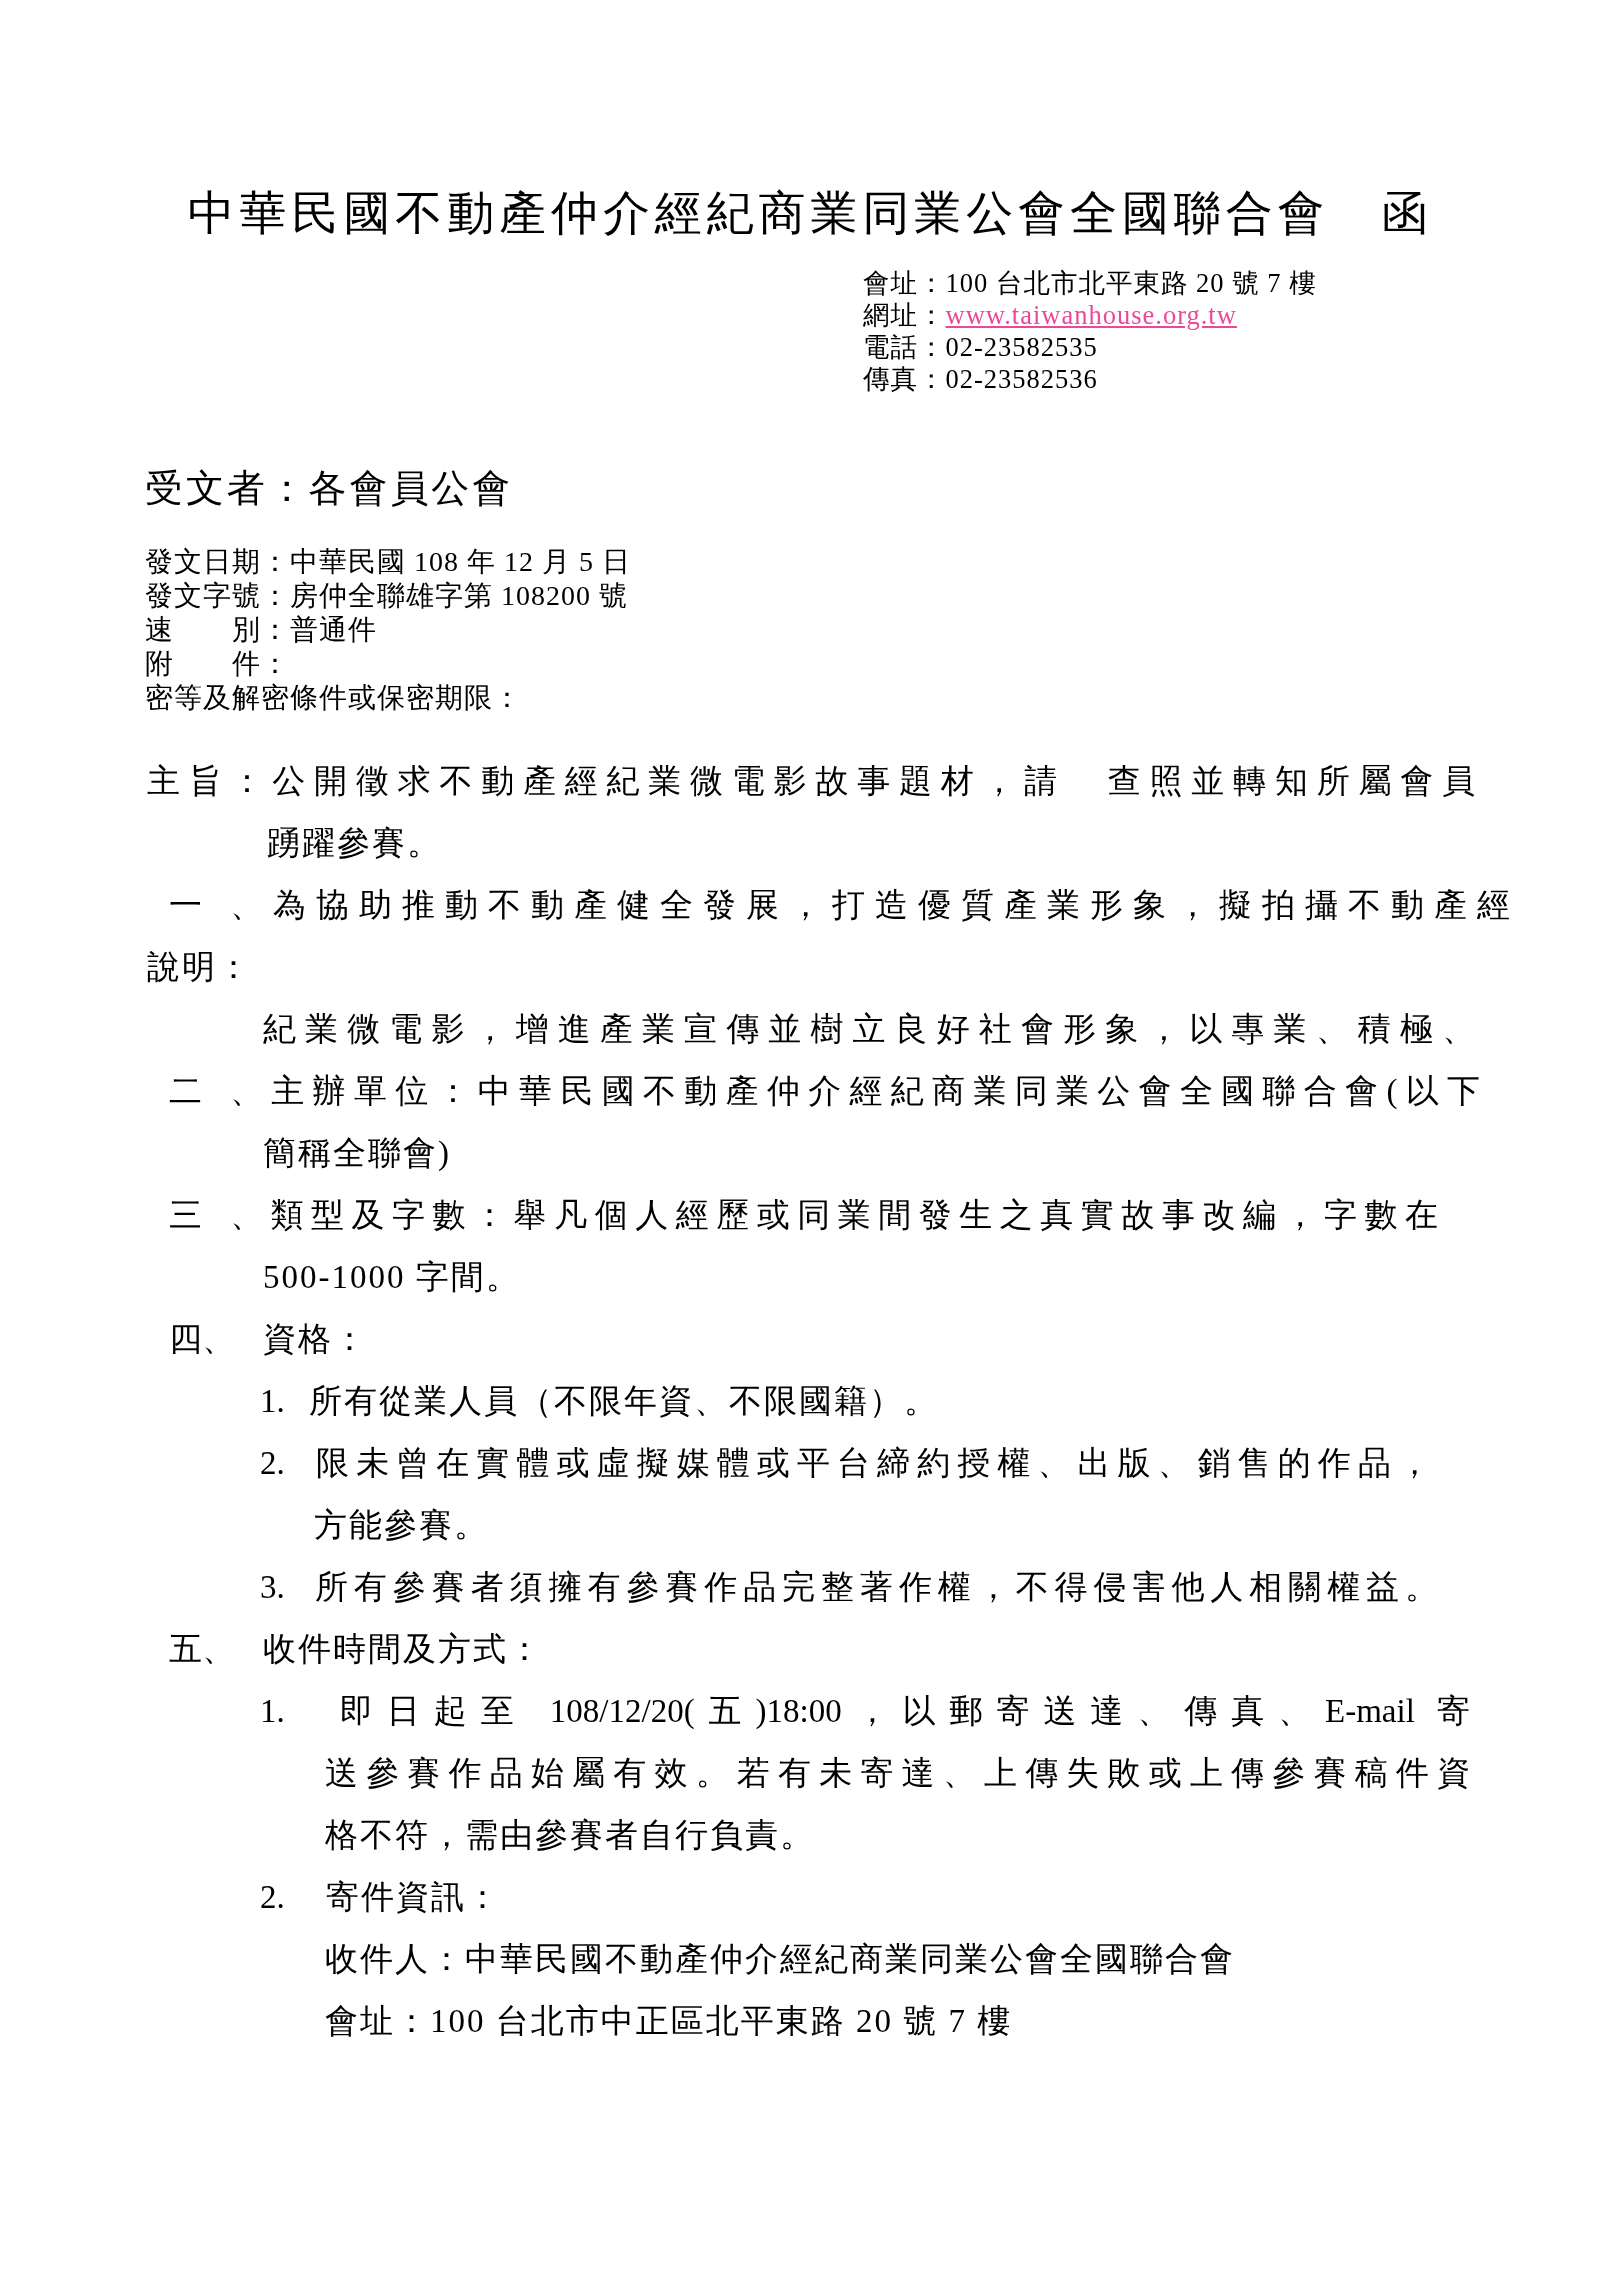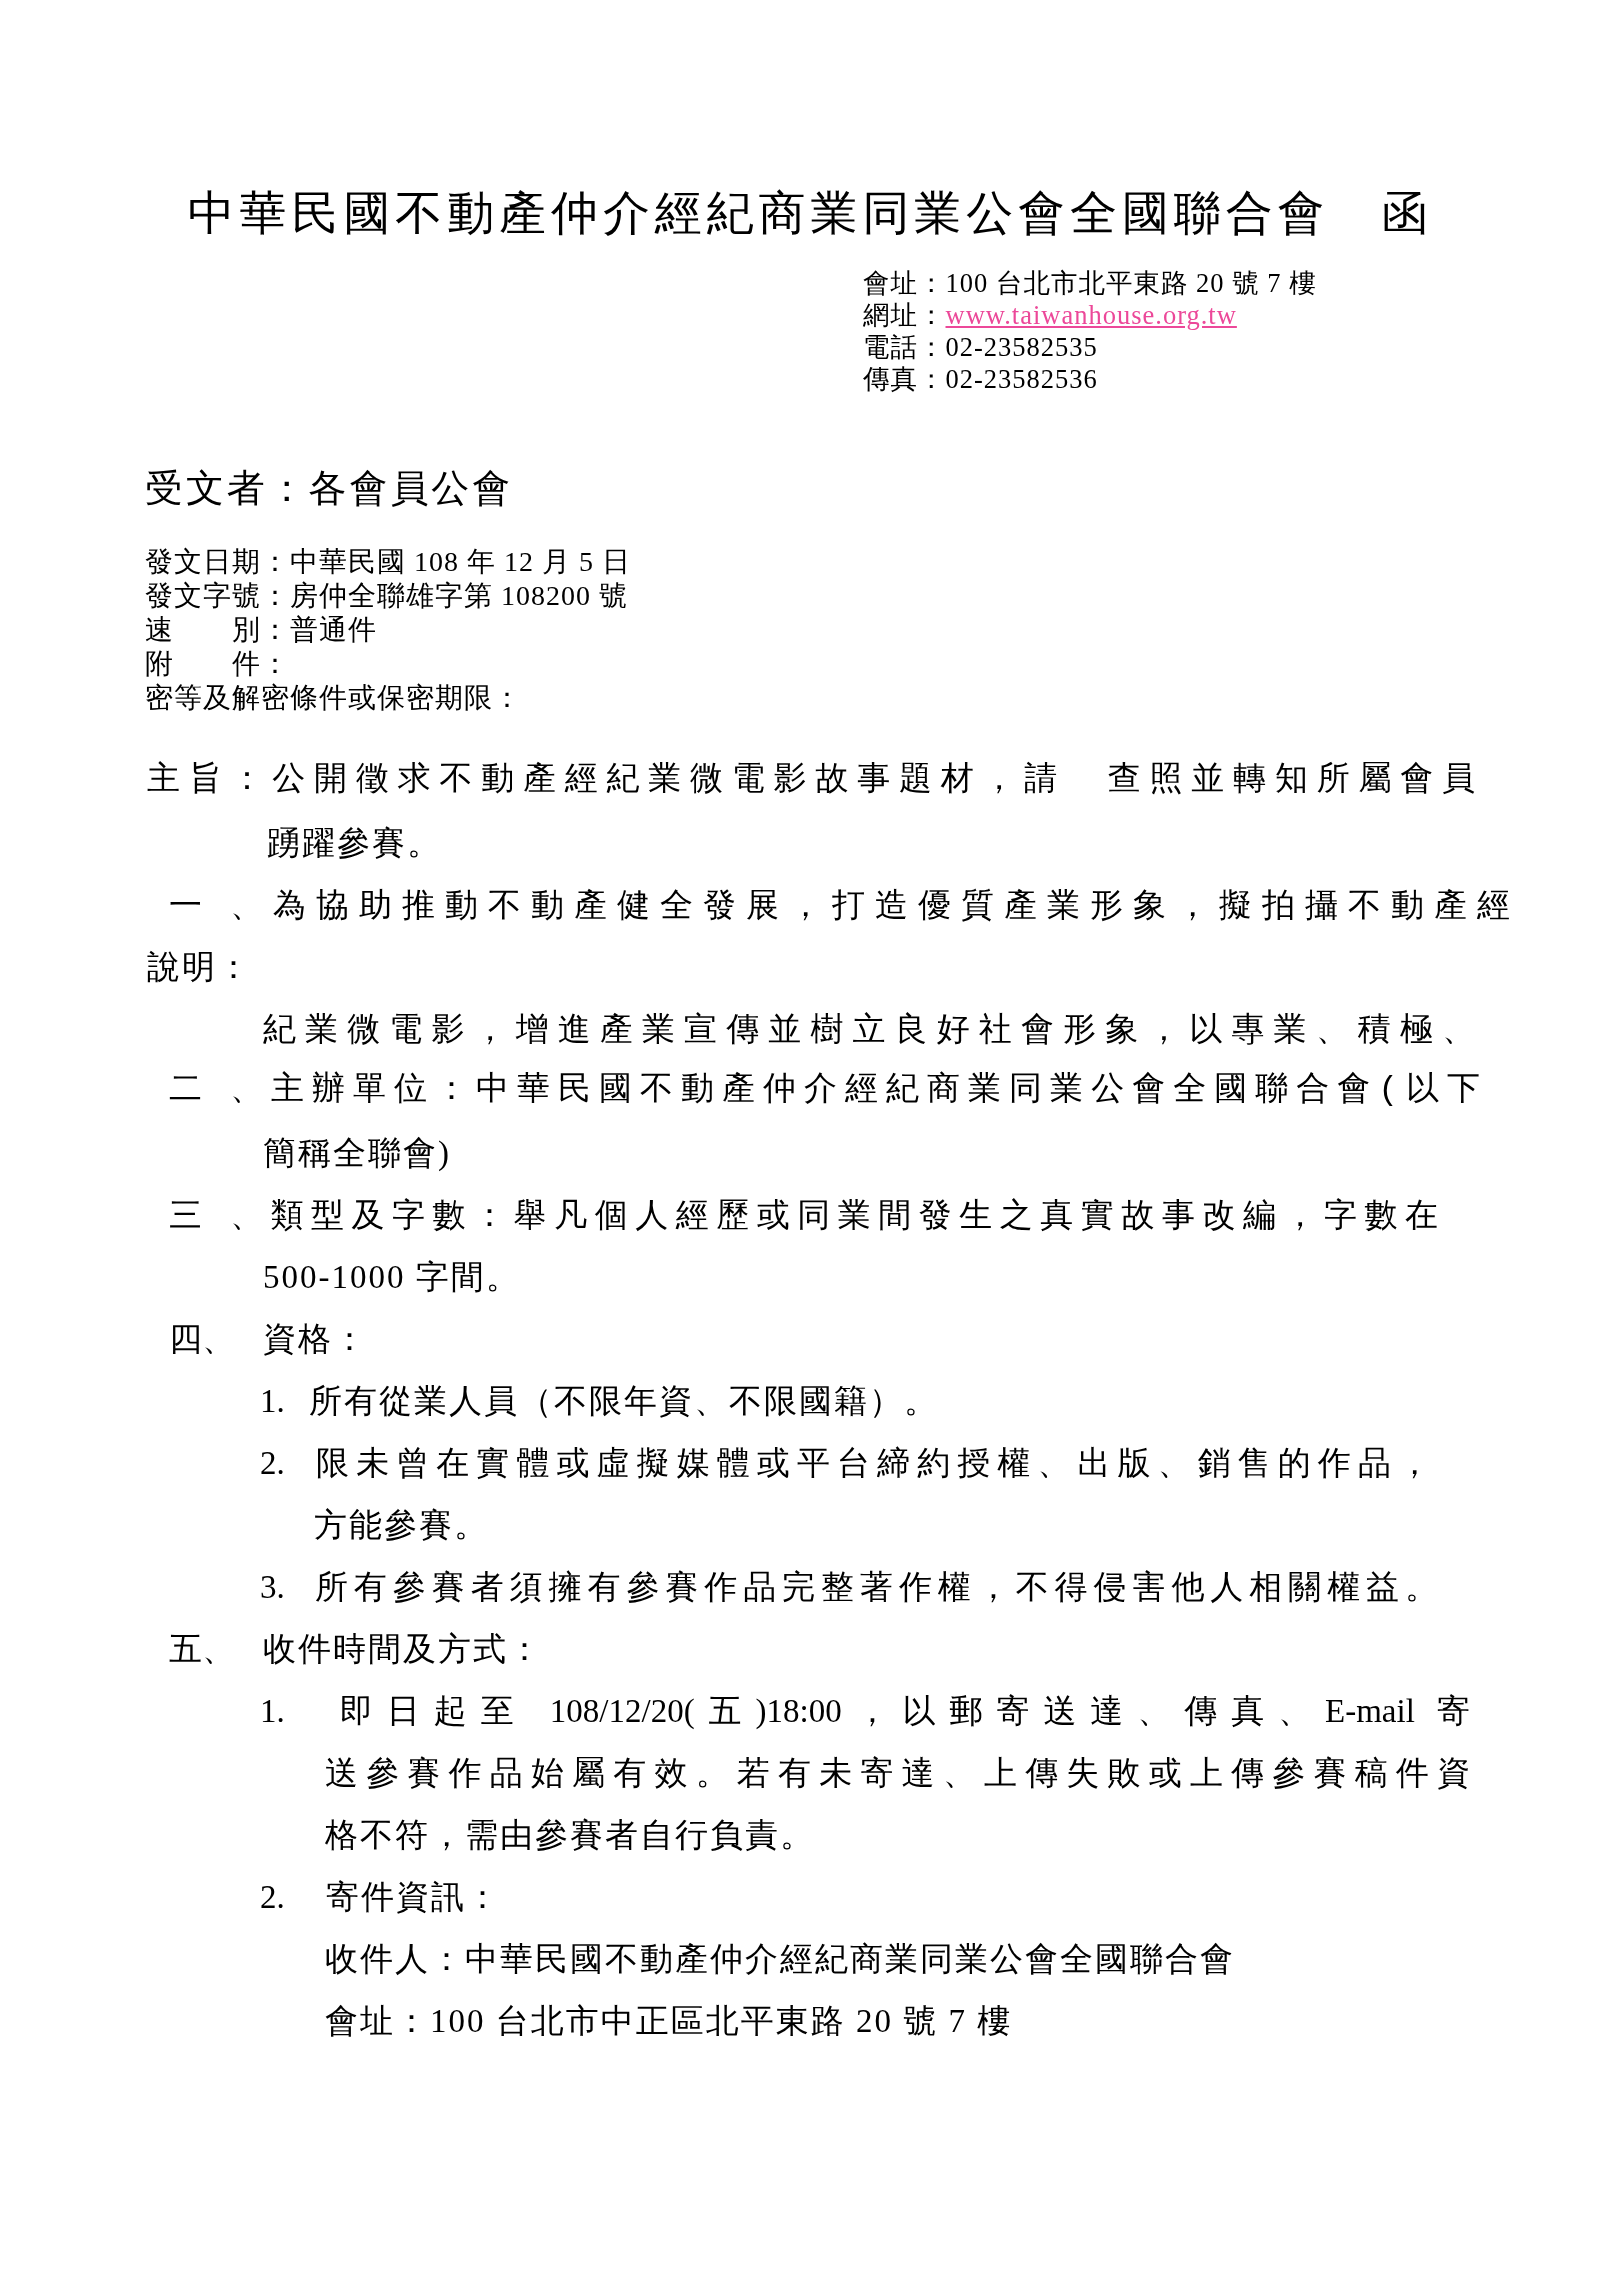--- a/index.html
+++ b/index.html
@@ -41,24 +41,24 @@
   .snum5{display:inline-block;width:66px;letter-spacing:0;}
   
   .ml150{margin-left:147px;}
   .ml172{margin-left:169px;}
   .ml268{margin-left:263px;}
   .ml272{margin-left:267px;}
   .ml265{margin-left:260px;}
   .ml320{margin-left:314px;}
   .ml332{margin-left:325px;}
   
-  .w-subj{width:1328px;font-family:Liberation Mono, monospace;}
+  .w-subj{width:1328px;}
   .w-i1a{width:1341px;}
   .w-i1b{width:1212px;}
-  .w-i2a{width:1311px;font-family:Liberation Mono, monospace;}
+  .w-i2a{width:1311px;}
   .w-i3a{width:1269px;}
   .w-s42a{width:1171px;}
   .w-s43{width:1178px;}
   .w-s51a{width:1210px;}
   .w-s51b{width:1145px;}
 </style>
 </head>
 <body>
 
 <div class="title">中華民國不動產仲介經紀商業同業公會全國聯合會　函</div>

